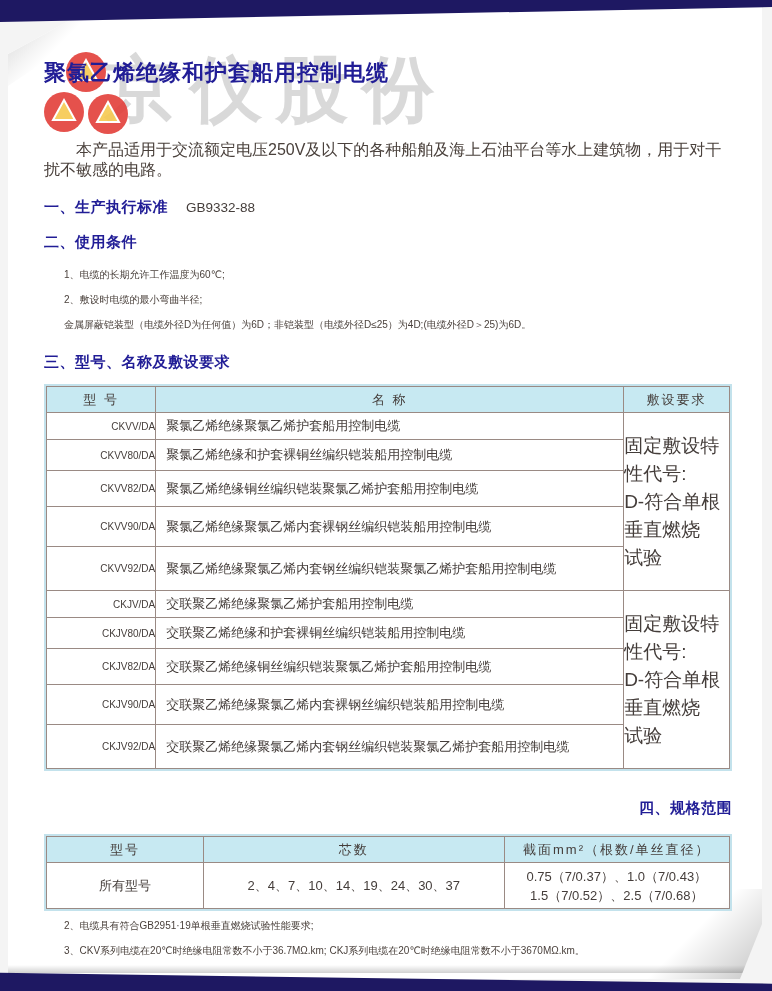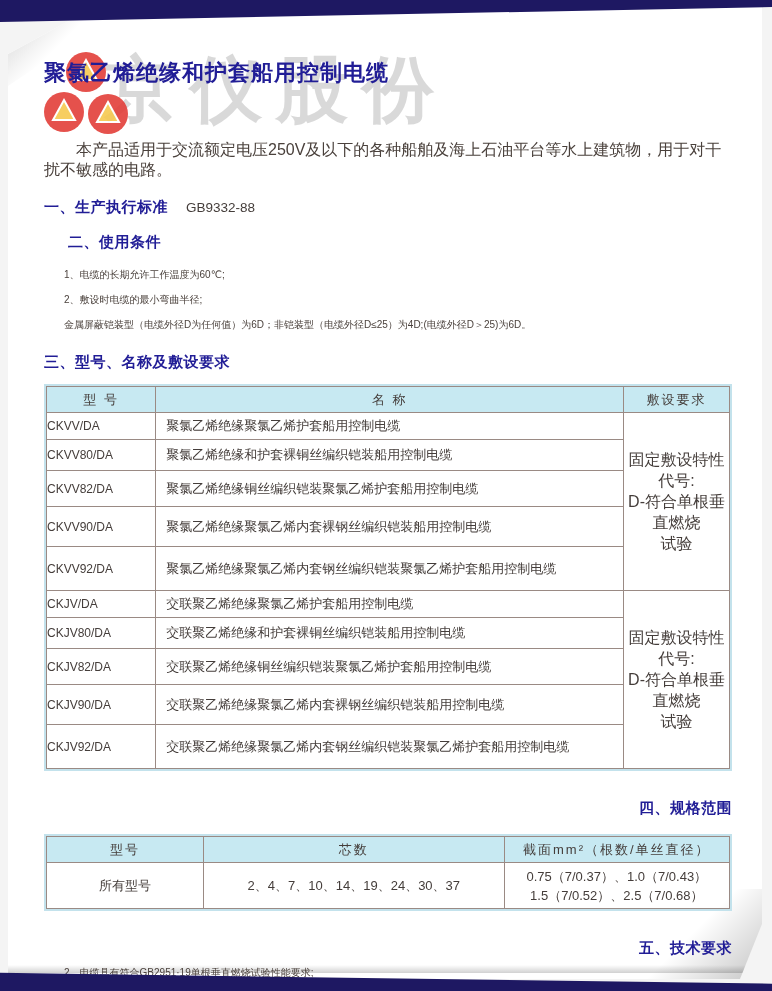--- a/index.html
+++ b/index.html
@@ -58,32 +58,32 @@
   .intro {
     margin-top:52px; font-size:16px; line-height:20px;
     text-indent:2em; color:#4a413c;
   }
   .sec-heading {
     font-size:15px; font-weight:bold; color:#211d96; letter-spacing:.5px;
   }
   .heading-row { display:flex; align-items:baseline; gap:18px; }
   .inline-val { font-size:13.5px; color:#443d3a; }
   .body-line { font-size:10px; line-height:21px; text-indent:2em; margin-top:4px; }
-  .mt10 { margin-top:12px; } .mt16 { margin-top:16px;margin-left:24px; } .mt18 { margin-top:18px; } .mt28 { margin-top:28px;text-align:right; }
+  .mt10 { margin-top:12px; } .mt16 { margin-top:16px; } .mt18 { margin-top:18px; } .mt28 { margin-top:28px;text-align:right; }
   
   .tbl-wrap { border:2px solid #c3e2ec; margin-top:12px; }
   table { width:100%; border-collapse:collapse; table-layout:fixed;padding-left:32px; }
   th, td { border:1px solid #9a8a84; font-size:13px; color:#443d3a; }
   thead th {
     background:#c7e9f2; font-weight:normal; height:26px;
     text-align:center; letter-spacing:2px;
   }
-  td.model { text-align:left; font-size:12px; }
+  td.model { text-align:right; font-size:10px; }
   td.name { padding-left:10px; }
-  td.req { text-align:center; line-height:21px; font-size:16px; }
+  td.req { line-height:28px; font-size:19px; }
   .mt-c1 { width:16%; } .mt-c2 { width:68.5%; } .mt-c3 { width:15.5%; }
   tr.r0 td { height:27px; } tr.r1 td { height:31px;margin-left:8px; } tr.r2 td { height:36px; }
   tr.r3 td { height:40px; } tr.r4 td { height:44px; }
   .st-c1 { width:23%; } .st-c2 { width:44%; } .st-c3 { width:33%; }
   tr.spec-row td { height:46px; text-align:center; line-height:19px; }
 </style>
 </head>
 <body>
 
 <div class="page">
@@ -215,21 +215,20 @@
             <td>2、4、7、10、14、19、24、30、37</td>
             <td>
               <div>0.75（7/0.37）、1.0（7/0.43）</div>
               <div>1.5（7/0.52）、2.5（7/0.68）</div>
             </td>
           </tr>
         </tbody>
       </table>
     </div>
 
-    <div class="sec-heading mt28">五、技术要求</div>
     <p class="body-line">2、电缆具有符合GB2951·19单根垂直燃烧试验性能要求;</p>
     <p class="body-line">3、CKV系列电缆在20℃时绝缘电阻常数不小于36.7MΩ.km; CKJ系列电缆在20℃时绝缘电阻常数不小于3670MΩ.km。</p>
 
   </div>
 </div>
 
 <div class="top-bar"></div>
 <div class="bottom-bar"></div>
 
 </body></html>

